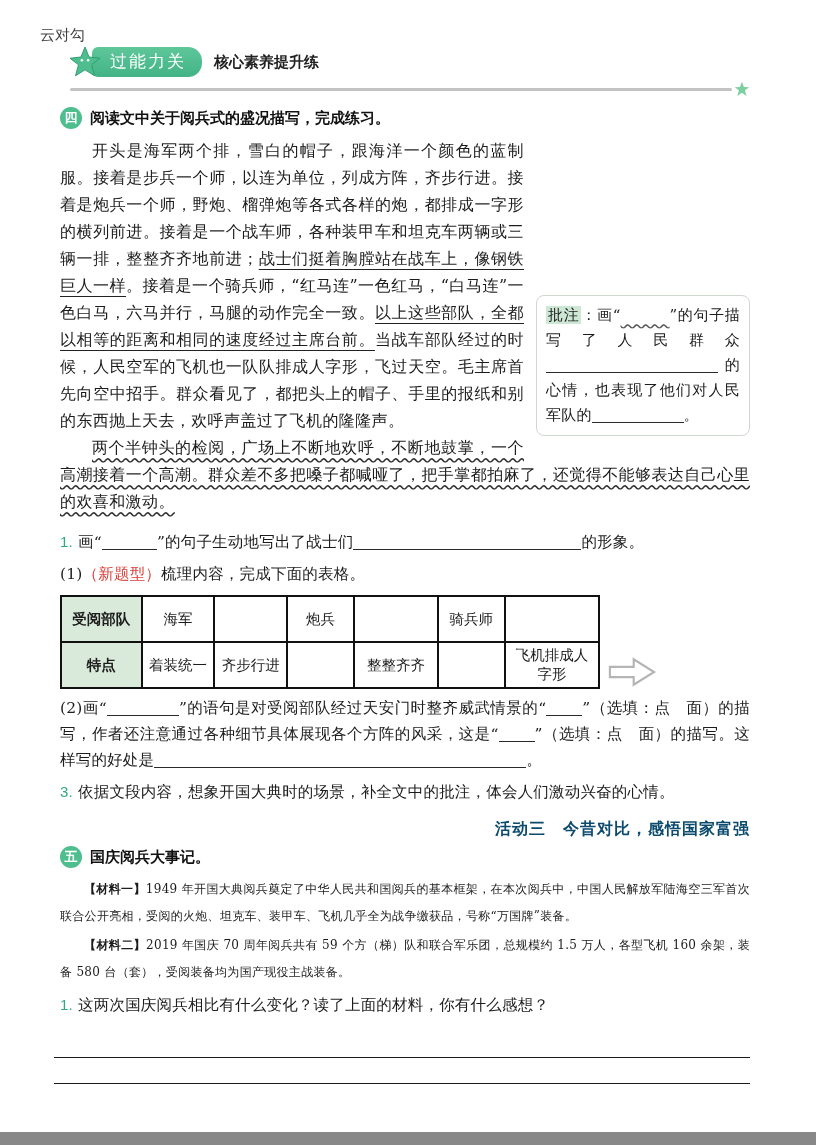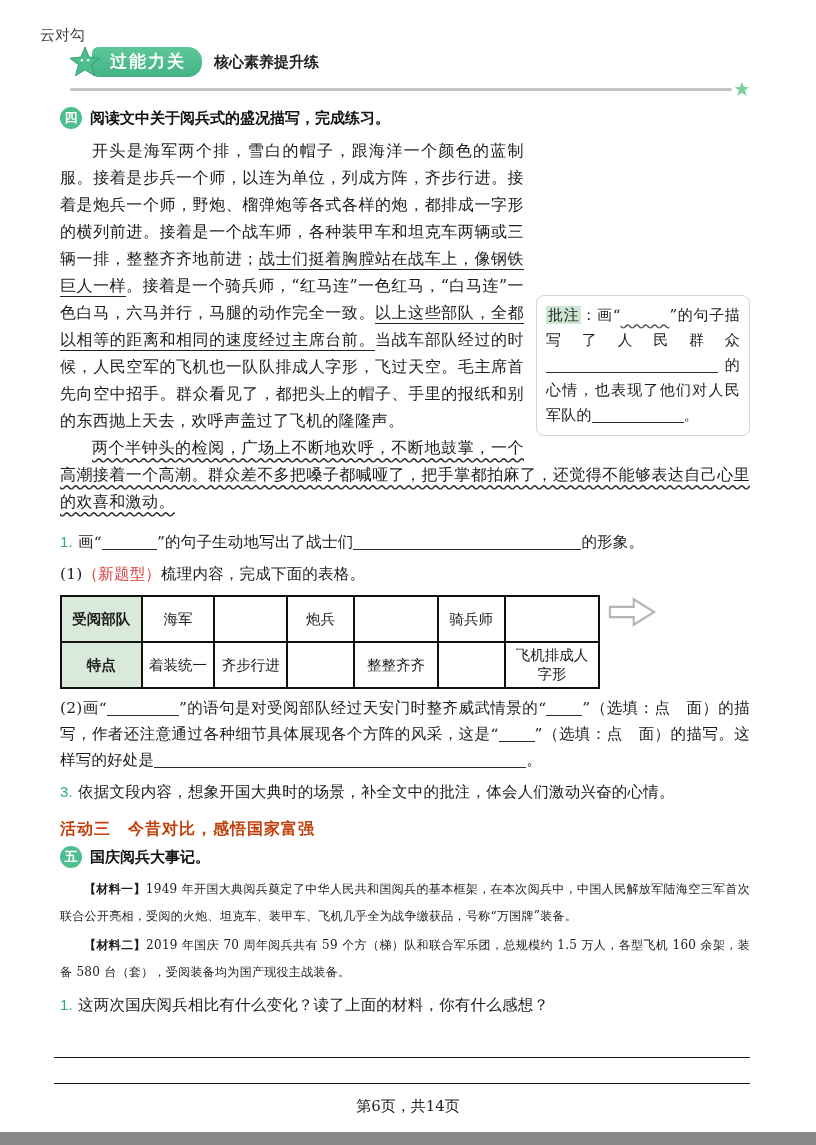--- a/index.html
+++ b/index.html
@@ -9,21 +9,21 @@
     margin:0 auto; overflow:hidden; color:#1c1c1c;
   }
   .content { padding:26px 66px 0 60px; }
   .watermark { font-family:"Liberation Sans",sans-serif; font-size:15px; color:#3f3f3f; margin-left:-20px; }
 
   
   .band { display:flex; align-items:center; margin-top:2px; margin-left:10px; height:30px; }
   .mascot { width:30px; height:30px; margin-right:-8px; position:relative; z-index:2; }
   .badge {
     background:linear-gradient(180deg,#5ec79a,#42b386);
-    color:#fff; font-family:"Liberation Sans",sans-serif; font-weight:bold;
+    color:#fff; font-family:"Liberation Sans",sans-serif; font-weight:normal;
     font-size:17px; letter-spacing:2px; padding:3px 16px 4px 18px;
     border-radius:6px 14px 14px 6px; position:relative; z-index:1;
   }
   .band-sub { font-family:"Liberation Sans",sans-serif; font-weight:bold; font-size:15px; color:#222; margin-left:12px; }
   .divider { display:flex; align-items:center; margin:4px 0 10px 10px; }
   .divider .bar { height:3px; background:#c3c3c3; width:668px; border-radius:2px; }
   .divider svg { margin-left:2px; }
 
   
   .sec-head { display:flex; align-items:center; margin:6px 0 8px 0; }
@@ -53,36 +53,36 @@
   .sg-num { color:#2fa984; font-family:"Liberation Sans",sans-serif; font-size:15px; }
   .sg-bold { font-weight:bold; }
   .sg-blank { display:inline-block; border-bottom:1px solid #2a2a2a; height:1em; vertical-align:-3px; }
   .sg-wblank { text-decoration:underline wavy #555; text-underline-offset:3px; }
 
   
   .q { font-size:15.5px; line-height:26px; margin-top:6px; text-align:justify; letter-spacing:0.2px; }
   .q.clear { clear:both; padding-top:8px; }
 
   
-  .table-row { display:flex; align-items:flex-start; margin:8px 0 6px 0; }
+  .table-row { display:flex; align-items:flex-end; margin:8px 0 6px 0; }
   table.grid { border-collapse:collapse; }
   table.grid td {
     border:2px solid #111; text-align:center; font-size:14.5px;
     height:46px; padding:2px 4px;
   }
   td.th { background:#d9e9da; font-family:"Liberation Sans",sans-serif; font-weight:bold; font-size:14.5px; }
   .left-table { width:540px; }
   .arrow-wrap { width:64px; display:flex; justify-content:center; align-items:center; }
   .result-table { width:92px; }
   .result-table td { height:40px; }
   .result-table td.cell-empty { height:54px; }
 
   .activity {
-    text-align:left; font-family:"Liberation Sans",sans-serif; font-weight:bold;
-    font-size:16px; color:#c2410c; margin:14px 0 4px 0; letter-spacing:1px;
+    text-align:right; font-family:"Liberation Sans",sans-serif; font-weight:bold;
+    font-size:16px; color:#0c4a6e; margin:14px 0 4px 0; letter-spacing:1px;
   }
 
   .material { font-size:12px; line-height:27px; text-indent:2em; text-align:justify; letter-spacing:0.3px; margin-top:2px; }
 
   .ans-line { border-bottom:1.3px solid #1a1a1a; height:26px; margin:0 0 0 -6px; }
   .ans-line + .ans-line { margin-top:0; }
 
   .footer { position:absolute; bottom:16px; width:816px; text-align:center; font-size:15px; color:#222; }
 </style>
 </head>
@@ -176,14 +176,13 @@
     <div class="material"><span class="sg-bold">【材料二】</span><span>2019 年国庆 70 周年阅兵共有 59 个方（梯）队和联合军乐团，总规模约 1.5 万人，各型飞机 160 余架，装备 580 台（套），受阅装备均为国产现役主战装备。</span></div>
 
     <div class="q"><span class="sg-num">1.</span><span> 这两次国庆阅兵相比有什么变化？读了上面的材料，你有什么感想？</span></div>
     <div style="margin-top:14px;">
       <div class="ans-line"></div>
       <div class="ans-line"></div>
     </div>
 
   </div>
 
-  <div class="footer">第6页，共14页</div>
 </div>
 
 </body></html>

